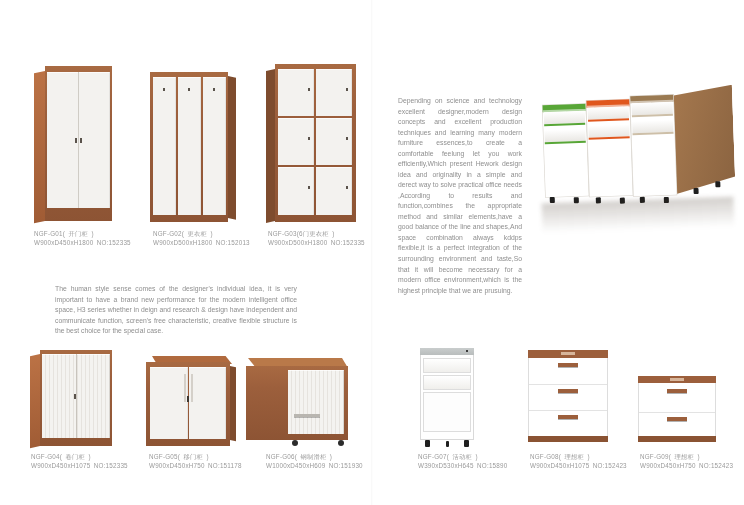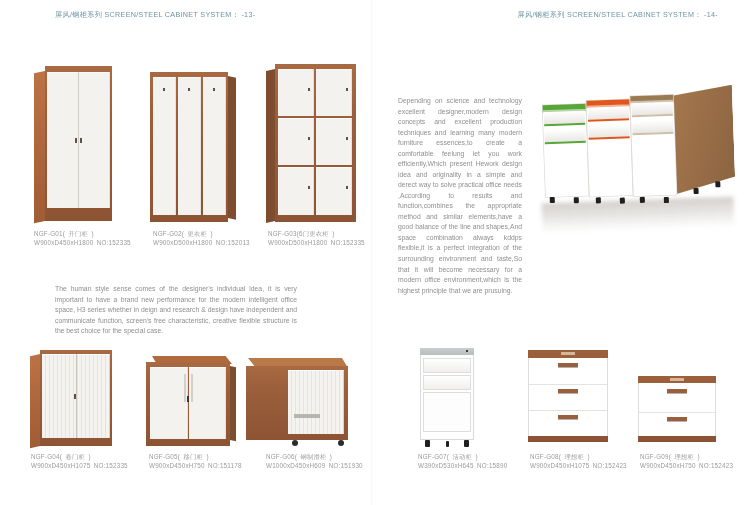--- a/index.html
+++ b/index.html
@@ -28,22 +28,20 @@
   .ped{background:#fff;box-shadow:0 0 0 .6px #d8d4cd}
   .ped .bar{left:0;right:0;top:0;height:7px;box-shadow:inset 0 -2px 0 rgba(255,255,255,.55)}
   .ped .tray{left:1px;right:1px;height:14px;background:linear-gradient(#ffffff,#e9e7e3)}
 </style>
 </head>
 <body>
 
 <div class="sheet">
   <div class="gutter"></div>
 
-  <div class="hdr hdr-left">屏风/钢柜系列 SCREEN/STEEL CABINET SYSTEM：  -13-</div>
-  <div class="hdr hdr-right">屏风/钢柜系列 SCREEN/STEEL CABINET SYSTEM：  -14-</div>
 
   <div class="art" style="left:34px;top:66px;width:78px;height:160px">
     <div class="side-l" style="left:0;top:5px;width:11px;height:150px"></div>
     <div class="front" style="left:11px;top:0;width:67px;height:155px"></div>
     <div class="door" style="left:13px;top:6px;width:63px;height:136px"></div>
     <div style="left:44px;top:6px;width:1px;height:136px;background:#cfccc5"></div>
     <div class="dot" style="left:41px;top:72px;height:5px"></div>
     <div class="dot" style="left:46px;top:72px;height:5px"></div>
   </div>
 

